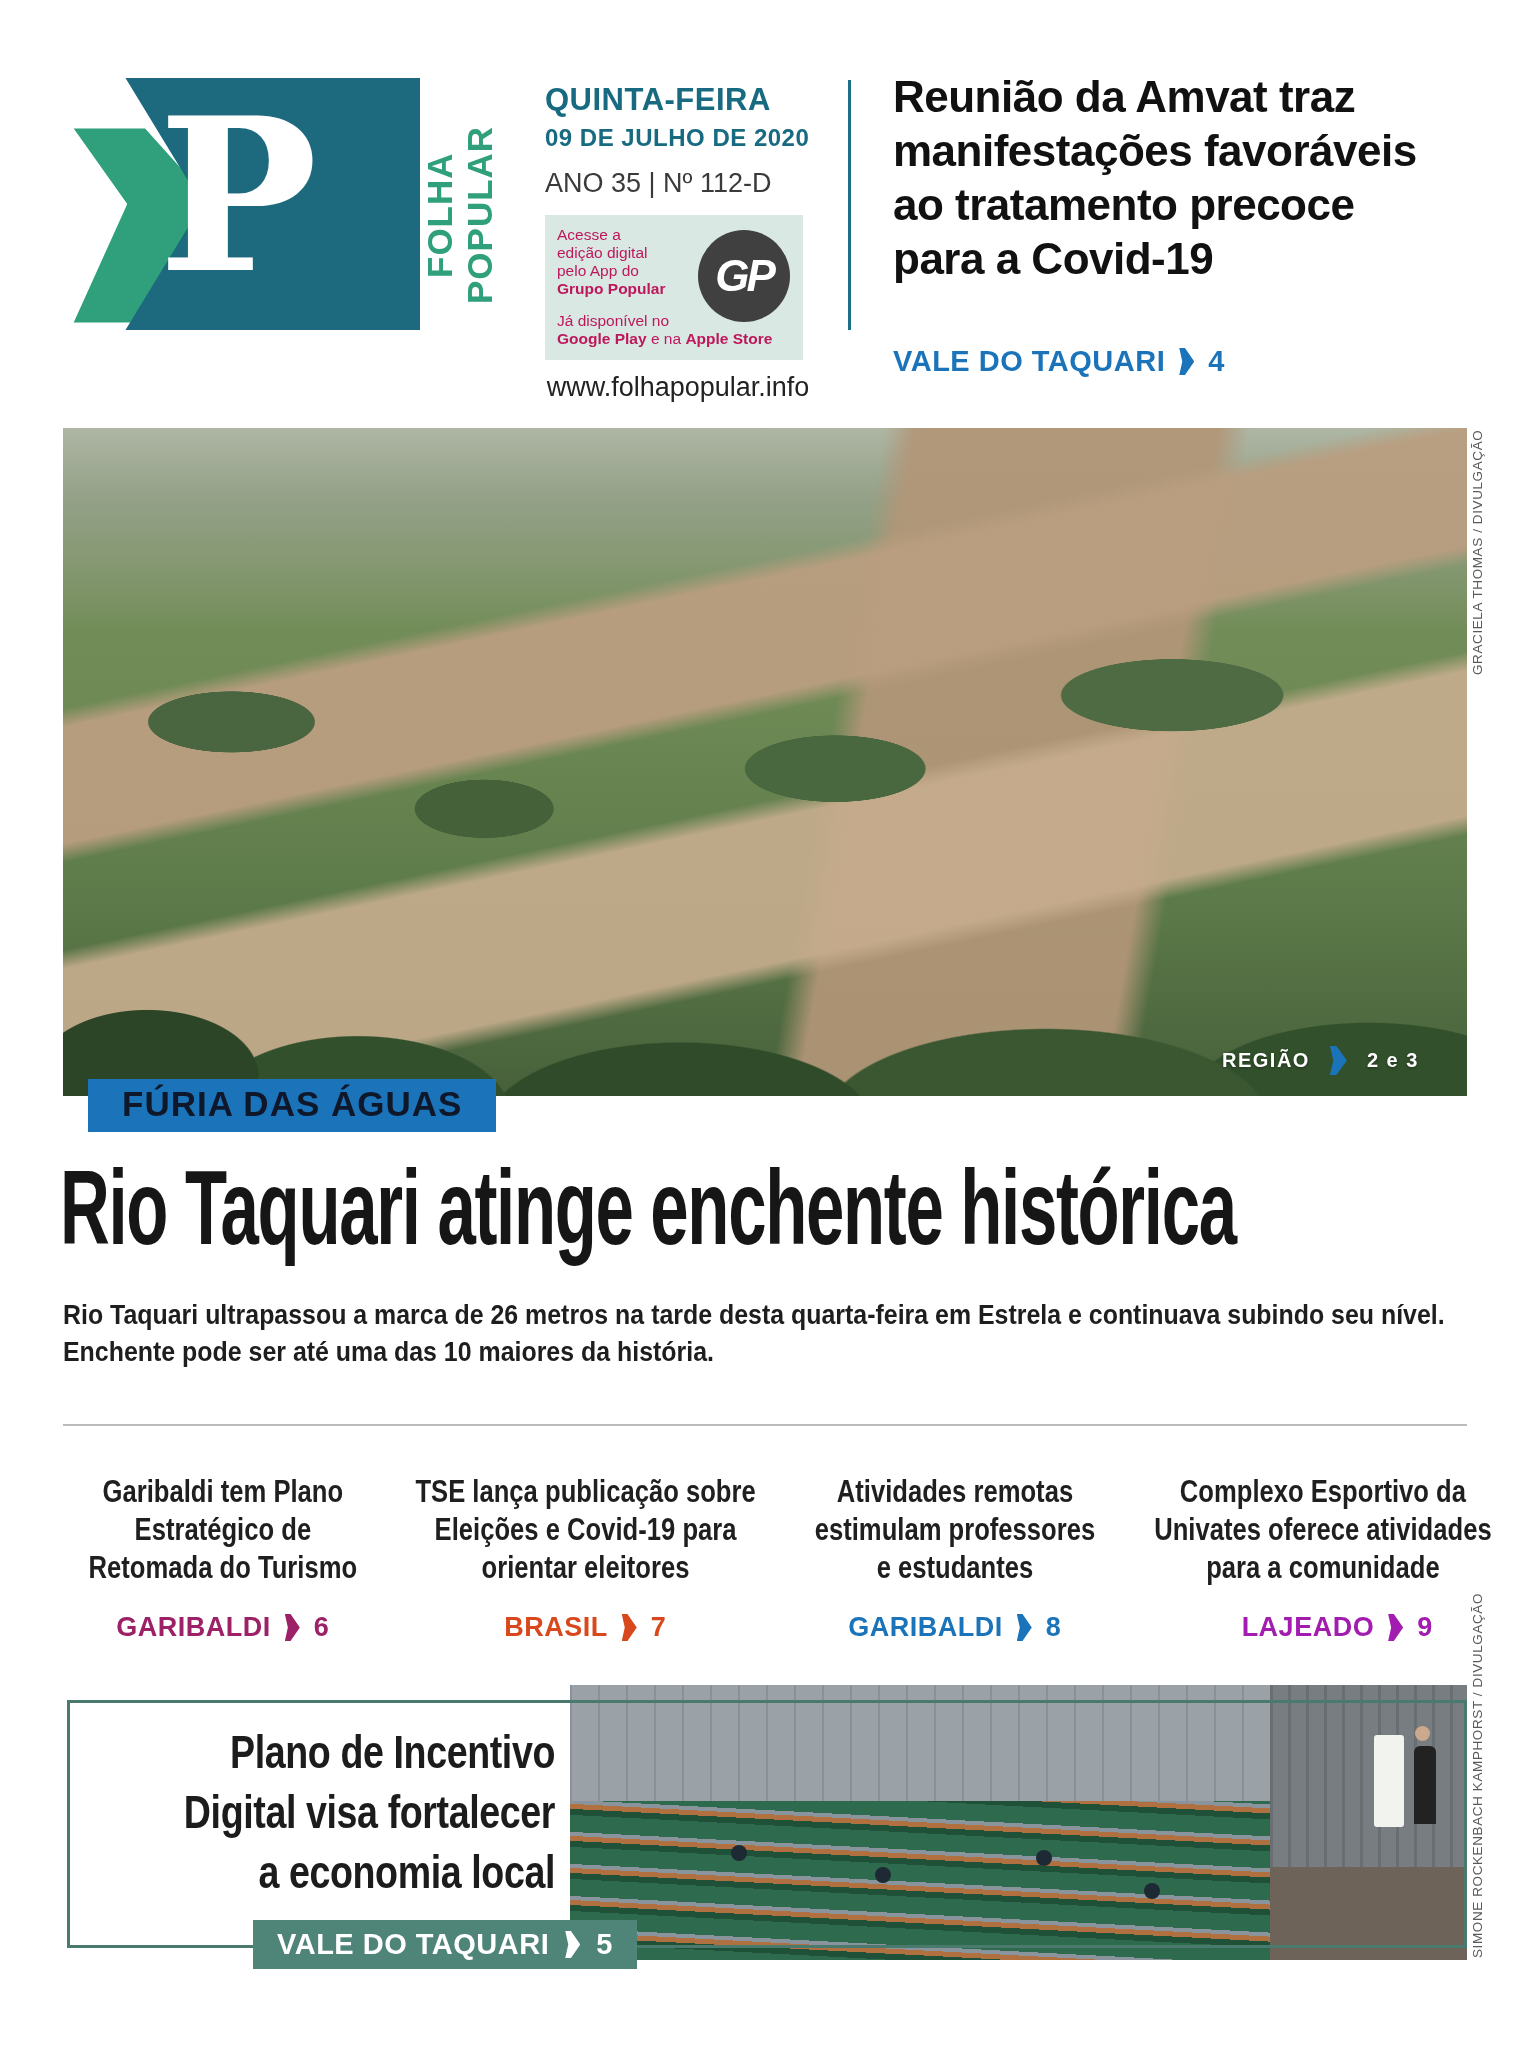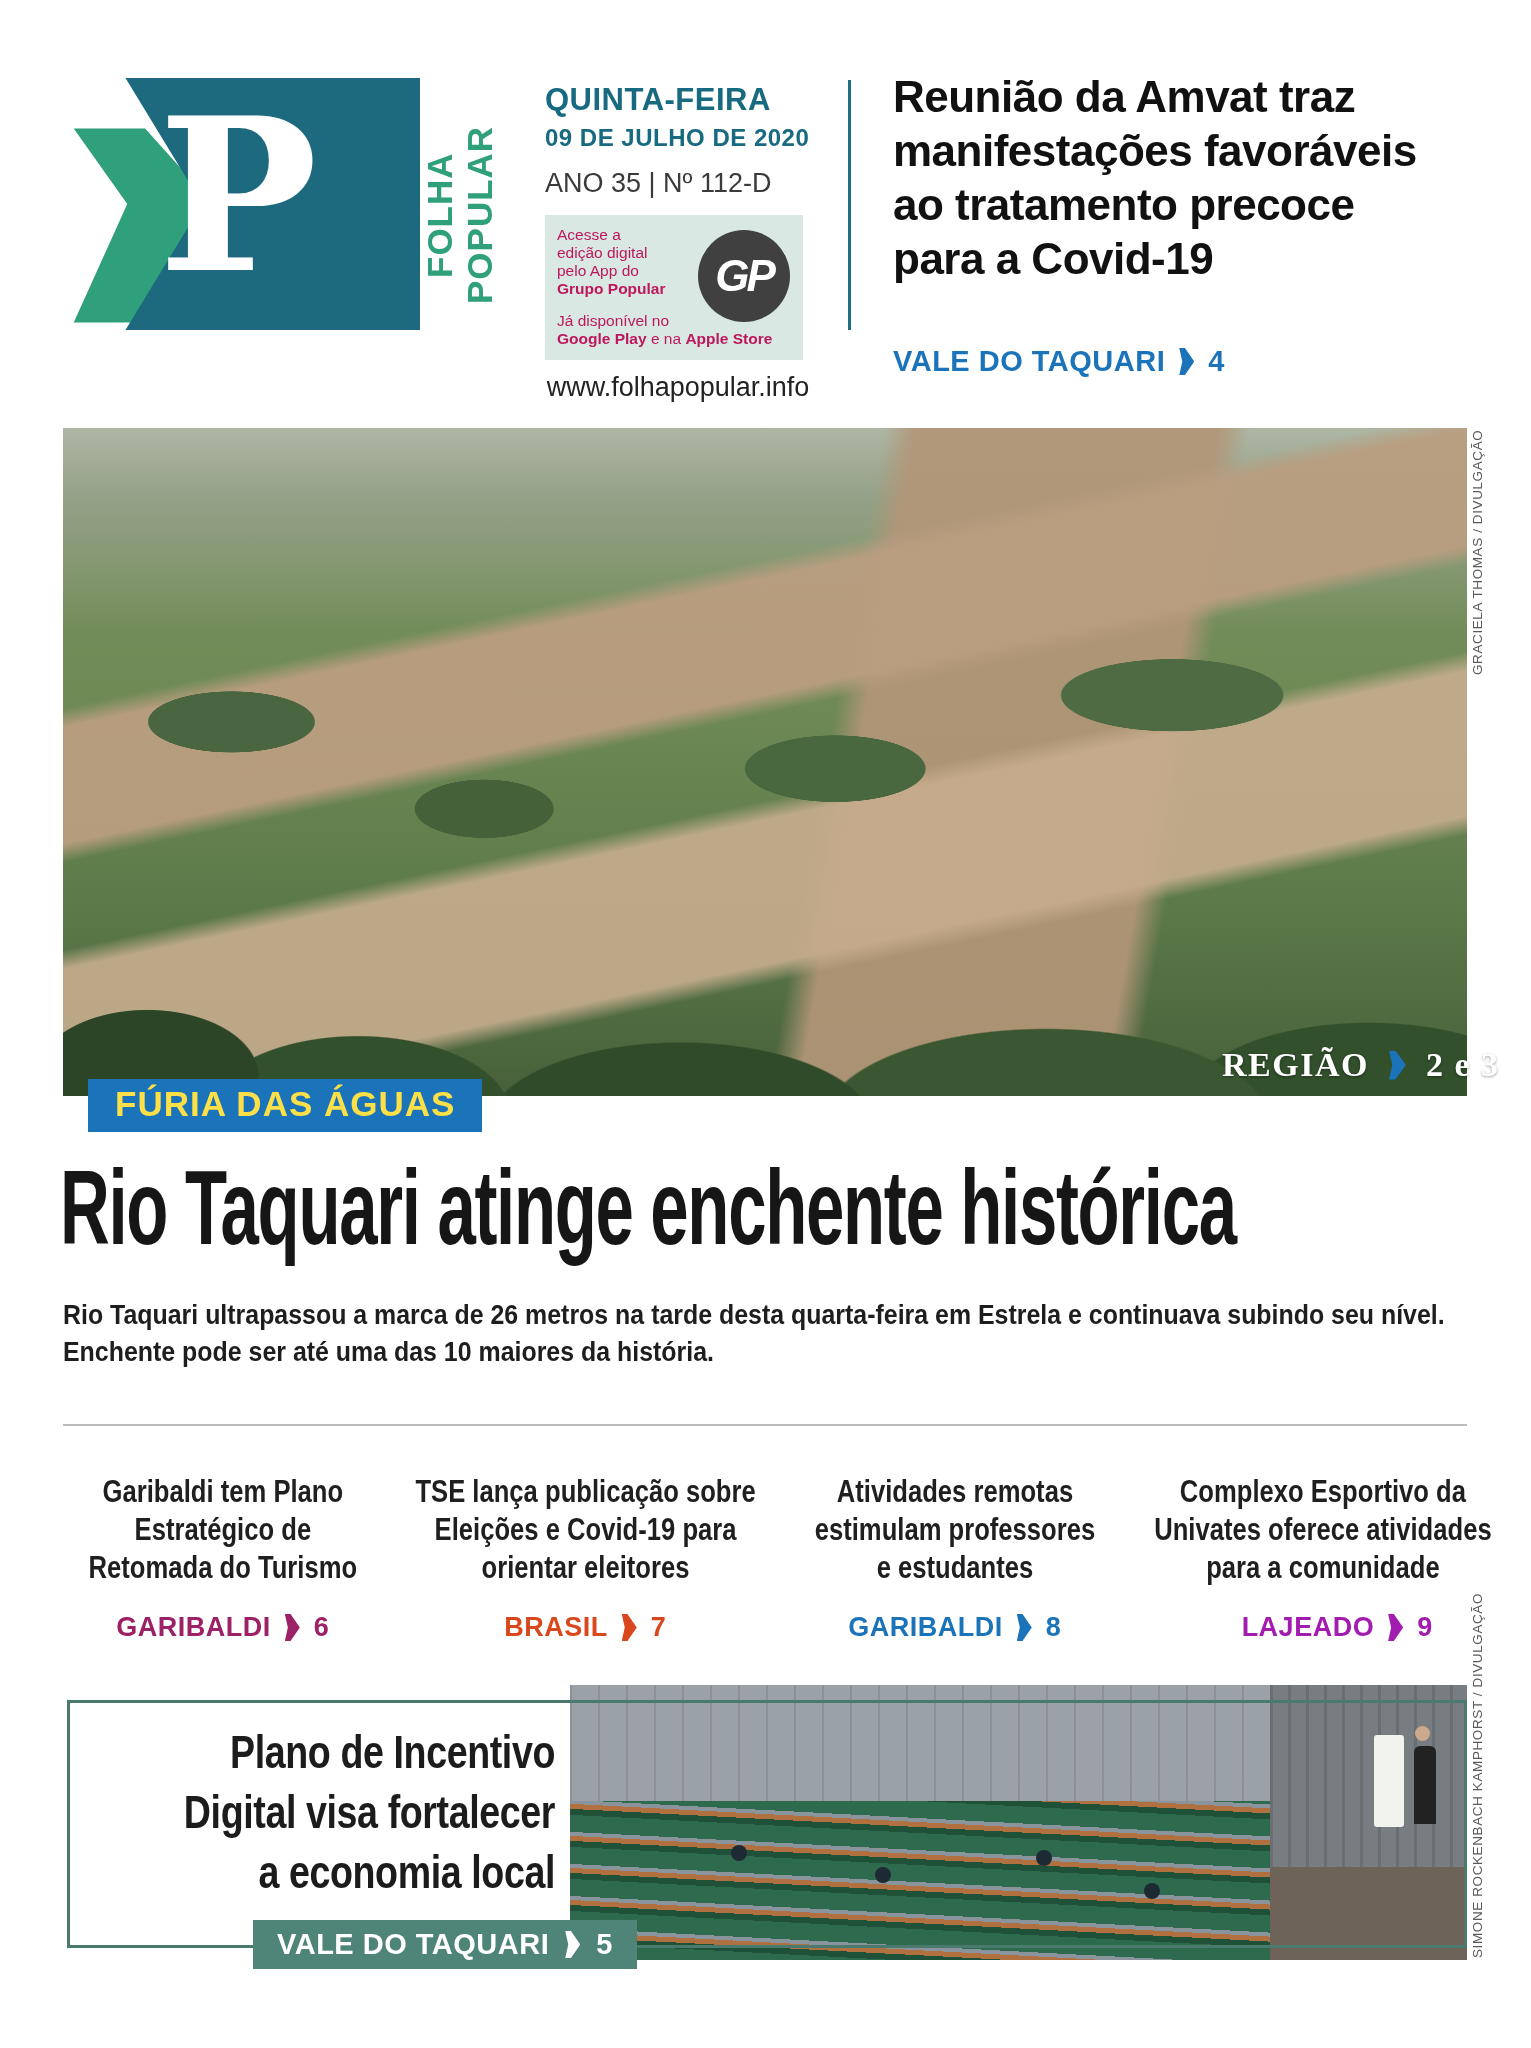--- a/index.html
+++ b/index.html
@@ -70,27 +70,27 @@
       linear-gradient(100deg, rgba(0,0,0,0) 0 54%, rgba(178,150,120,.92) 56% 76%, rgba(0,0,0,0) 78%),
       linear-gradient(180deg, #aeb6a4 0%, #93a086 11%, rgba(0,0,0,0) 30%),
       linear-gradient(180deg, #7e9565 0%, #6f8a55 40%, #5d7b4a 70%, #47603a 100%);
   }
   .vcredit {
     writing-mode:vertical-rl; transform:rotate(180deg);
     font-size:13.5px; color:#5a5a5a; letter-spacing:.6px; white-space:nowrap;
   }
   #main-photo-credit { left:1470px; top:430px; height:620px; text-align:right; }
   #photo-label { left:1222px; top:1046px; display:flex; align-items:center; gap:20px; }
-  #photo-label .lbl { color:#fff; font-weight:bold; font-size:34px; letter-spacing:1.5px;
-    text-shadow:0 1px 3px rgba(0,0,0,.4);font-family:Liberation Serif, serif; }
+  #photo-label .lbl { color:#fff; font-weight:bold; font-size:20px; letter-spacing:1.5px;
+    text-shadow:0 1px 3px rgba(0,0,0,.4); }
   #photo-label .arr { color:#1b74ba; width:17px; height:29px; }
 
   
-  #lead-tag { left:88px; top:1079px; background:#1b74ba; color:#fde047; font-weight:bold;
-    font-size:35px; letter-spacing:1px; padding:5px 27px 8px; }
+  #lead-tag { left:88px; top:1079px; background:#1b74ba; color:#0f172a; font-weight:bold;
+    font-size:35px; letter-spacing:1px; padding:5px 34px 8px; }
   #lead-headline {
     left:60px; top:1152px; white-space:nowrap; color:#161616;
     font-weight:bold; font-size:106px; line-height:1.05; letter-spacing:-2px;
     transform:scaleX(.65); transform-origin:left top;
   }
   #lead-deck {
     left:63px; top:1296px; width:1580px; color:#1e1e1e;
     font-weight:bold; font-size:28px; line-height:37px;
     transform:scaleX(.89); transform-origin:left top;
   }

